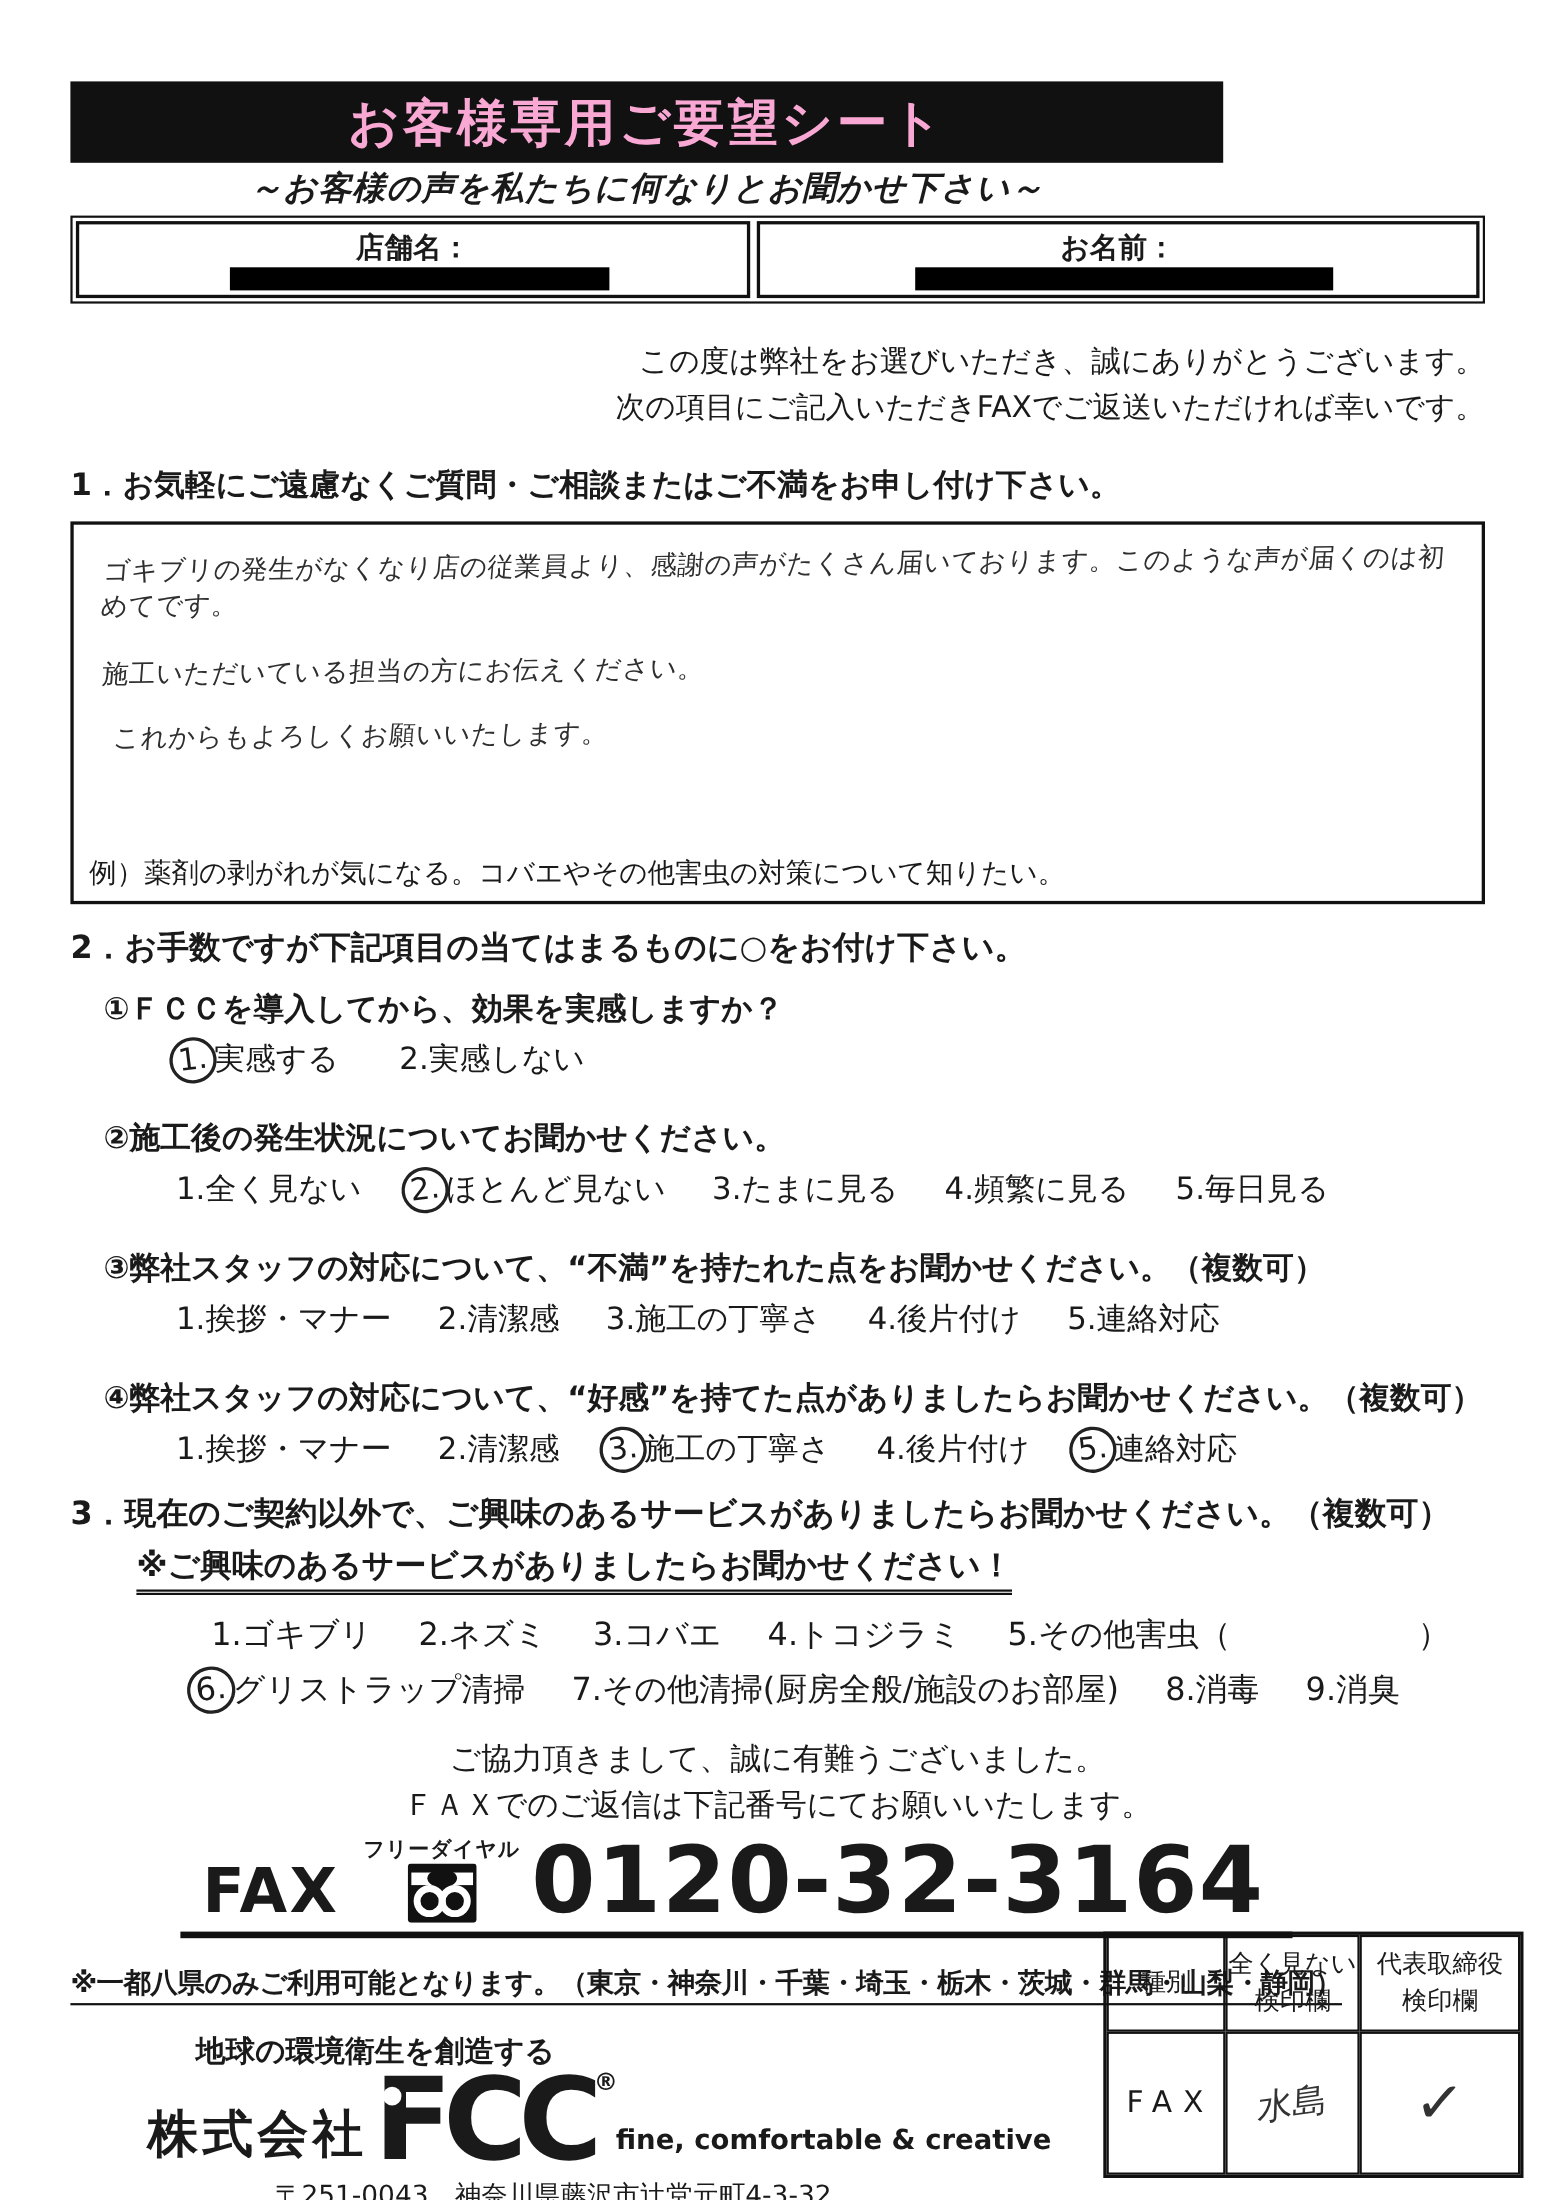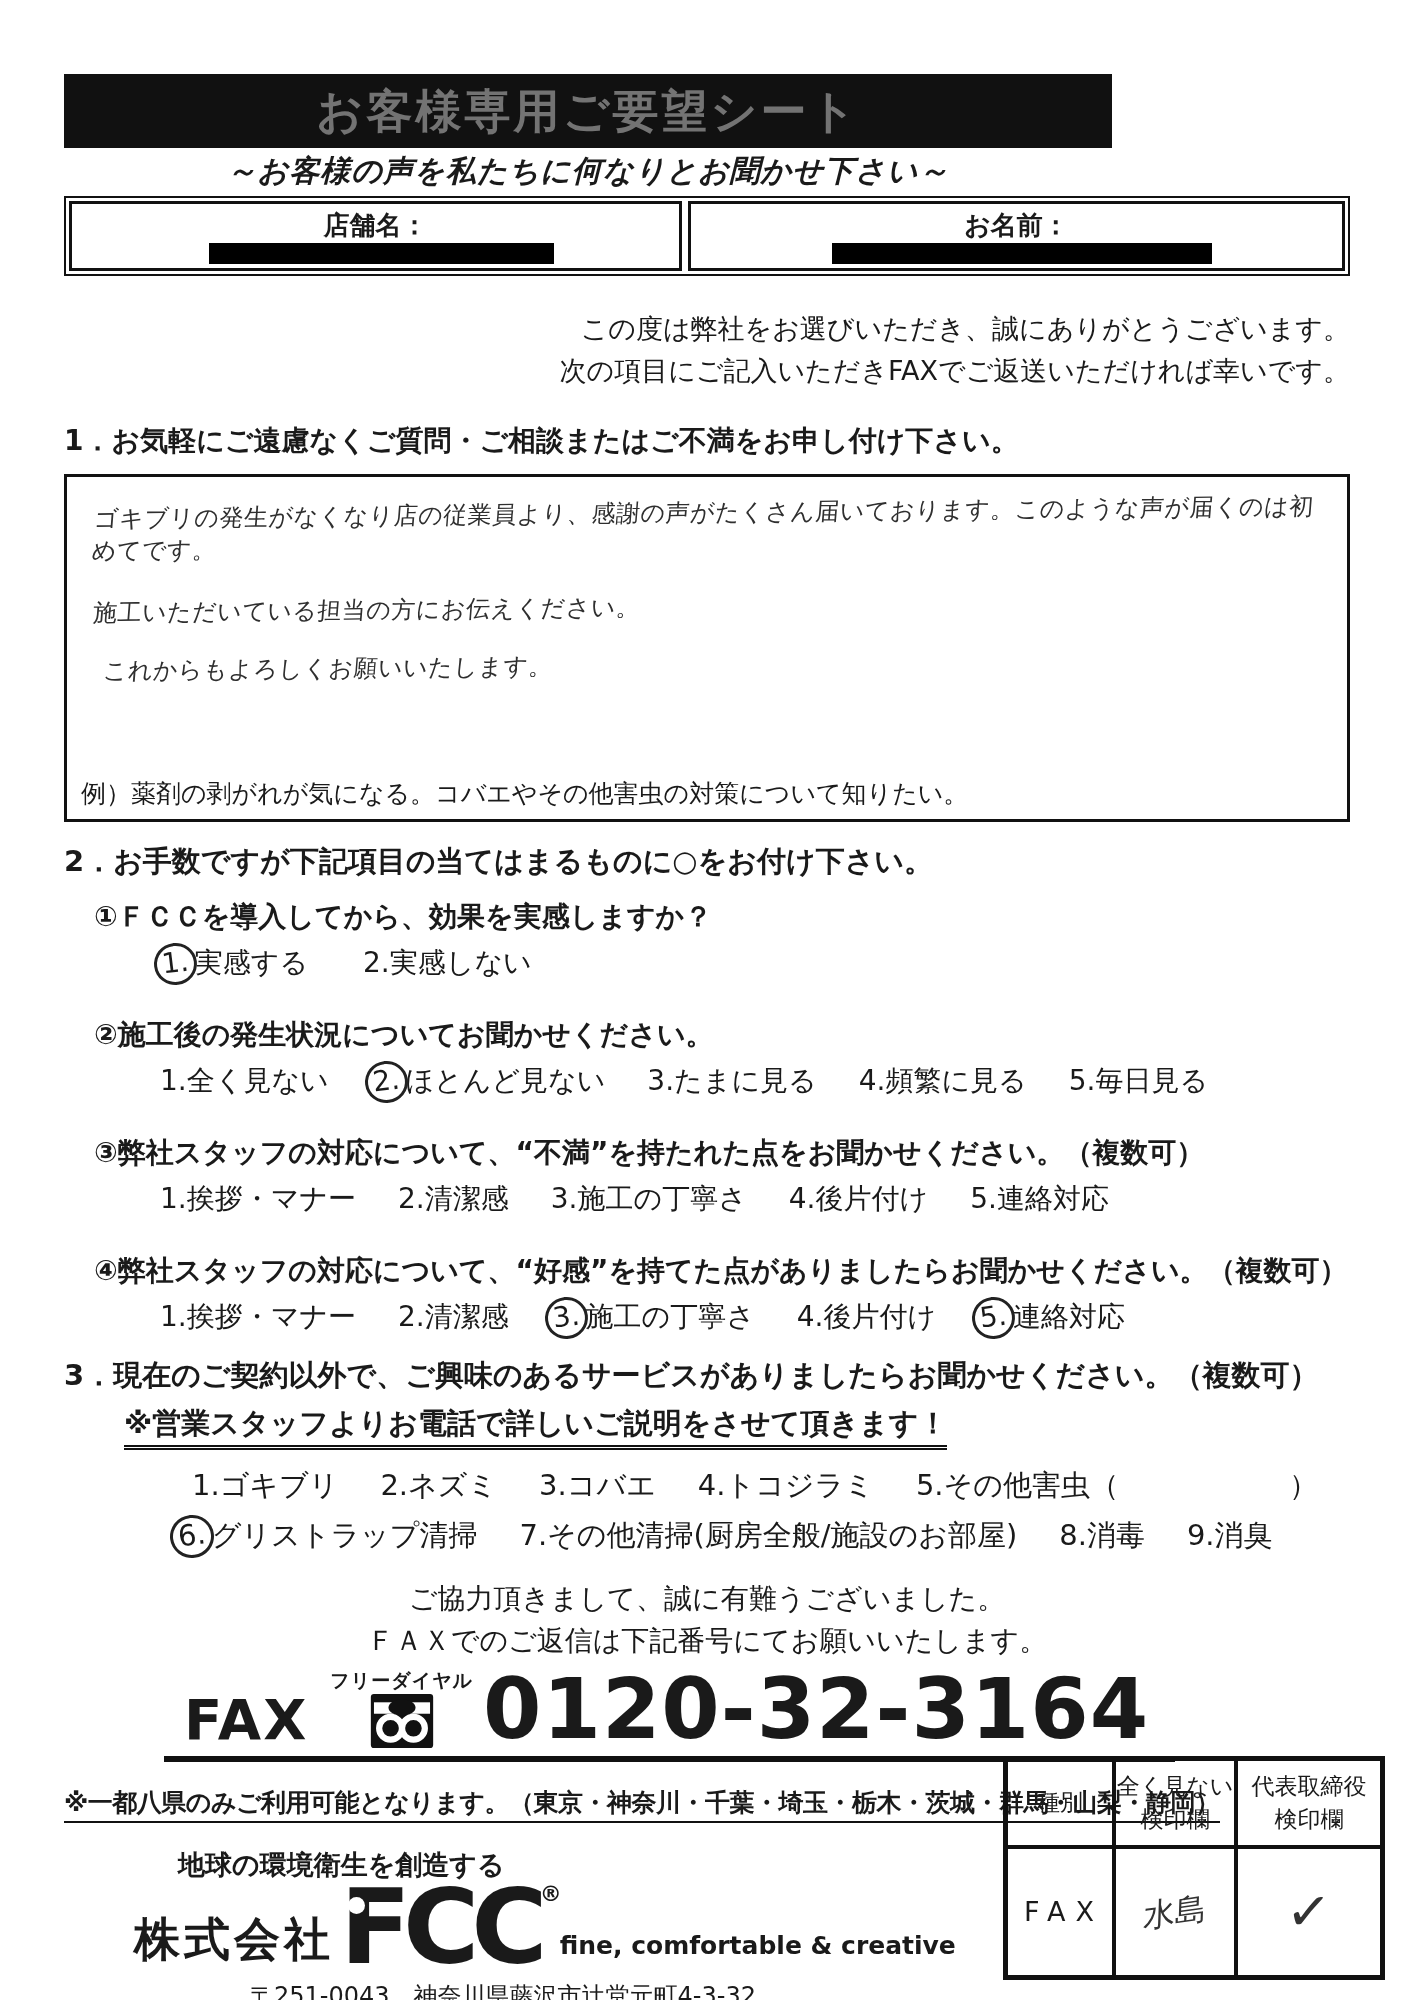--- a/index.html
+++ b/index.html
@@ -1,21 +1,21 @@
 <!DOCTYPE html>
 <html><head>
 <meta charset="utf-8">
 <style>
   html,body{margin:0;padding:0;background:#e8e8e8;}
   .page{position:relative;width:1414px;height:2000px;background:#ffffff;margin:0 auto;
         font-family:"DejaVu Sans","Liberation Sans",sans-serif;color:#1a1a1a;overflow:hidden;}
   .content{position:relative;margin:0 64px;}
 
   
-  .banner{margin-top:74px;width:1048px;height:74px;background:#111;color:#737373;
+  .banner{margin-top:74px;width:1048px;height:74px;background:#111;color:#f9a8d4;
           text-align:center;font-size:46px;font-weight:bold;line-height:74px;letter-spacing:3px;}
   .subtitle{width:1048px;text-align:center;font-size:30px;font-weight:bold;font-style:italic;
             margin-top:3px;letter-spacing:1px;}
   .name-frame{margin-top:4px;border:2px solid #111;padding:3px;display:flex;gap:6px;}
   .name-cell{border:3px solid #111;display:flex;align-items:center;padding:4px 10px;height:56px;flex-direction:column;}
   .name-cell.left{flex:0 0 46%;}
   .name-cell.right{flex:1;}
   .field-label{font-size:26px;font-weight:bold;white-space:nowrap;}
   .redact{background:#000;height:54px;margin-left:12px;}
   .redact.store{width:345px;}
@@ -148,21 +148,21 @@
     <div class="opt-row g42">
       <span class="opt"><span class="num">1.</span><span>挨拶・マナー</span></span>
       <span class="opt"><span class="num">2.</span><span>清潔感</span></span>
       <span class="opt"><span class="num circled">3.</span><span>施工の丁寧さ</span></span>
       <span class="opt"><span class="num">4.</span><span>後片付け</span></span>
       <span class="opt"><span class="num circled">5.</span><span>連絡対応</span></span>
     </div>
 
     <div class="sec-heading">3．現在のご契約以外で、ご興味のあるサービスがありましたらお聞かせください。（複数可）</div>
     <div>
-      <span class="sec3-note">※営業スタッフよりお電話で詳しいご説明をさせて頂きます！</span>
+      <span class="sec3-note">※ご興味のあるサービスがありましたらお聞かせください！</span>
     </div>
     <div class="svc-row">
       <span class="opt"><span class="num">1.</span><span>ゴキブリ</span></span>
       <span class="opt"><span class="num">2.</span><span>ネズミ</span></span>
       <span class="opt"><span class="num">3.</span><span>コバエ</span></span>
       <span class="opt"><span class="num">4.</span><span>トコジラミ</span></span>
       <span class="opt"><span class="num">5.</span><span>その他害虫（</span><span class="paren-gap"></span><span>）</span></span>
     </div>
     <div class="svc-row second">
       <span class="opt"><span class="num circled">6.</span><span>グリストラップ清掃</span></span>

